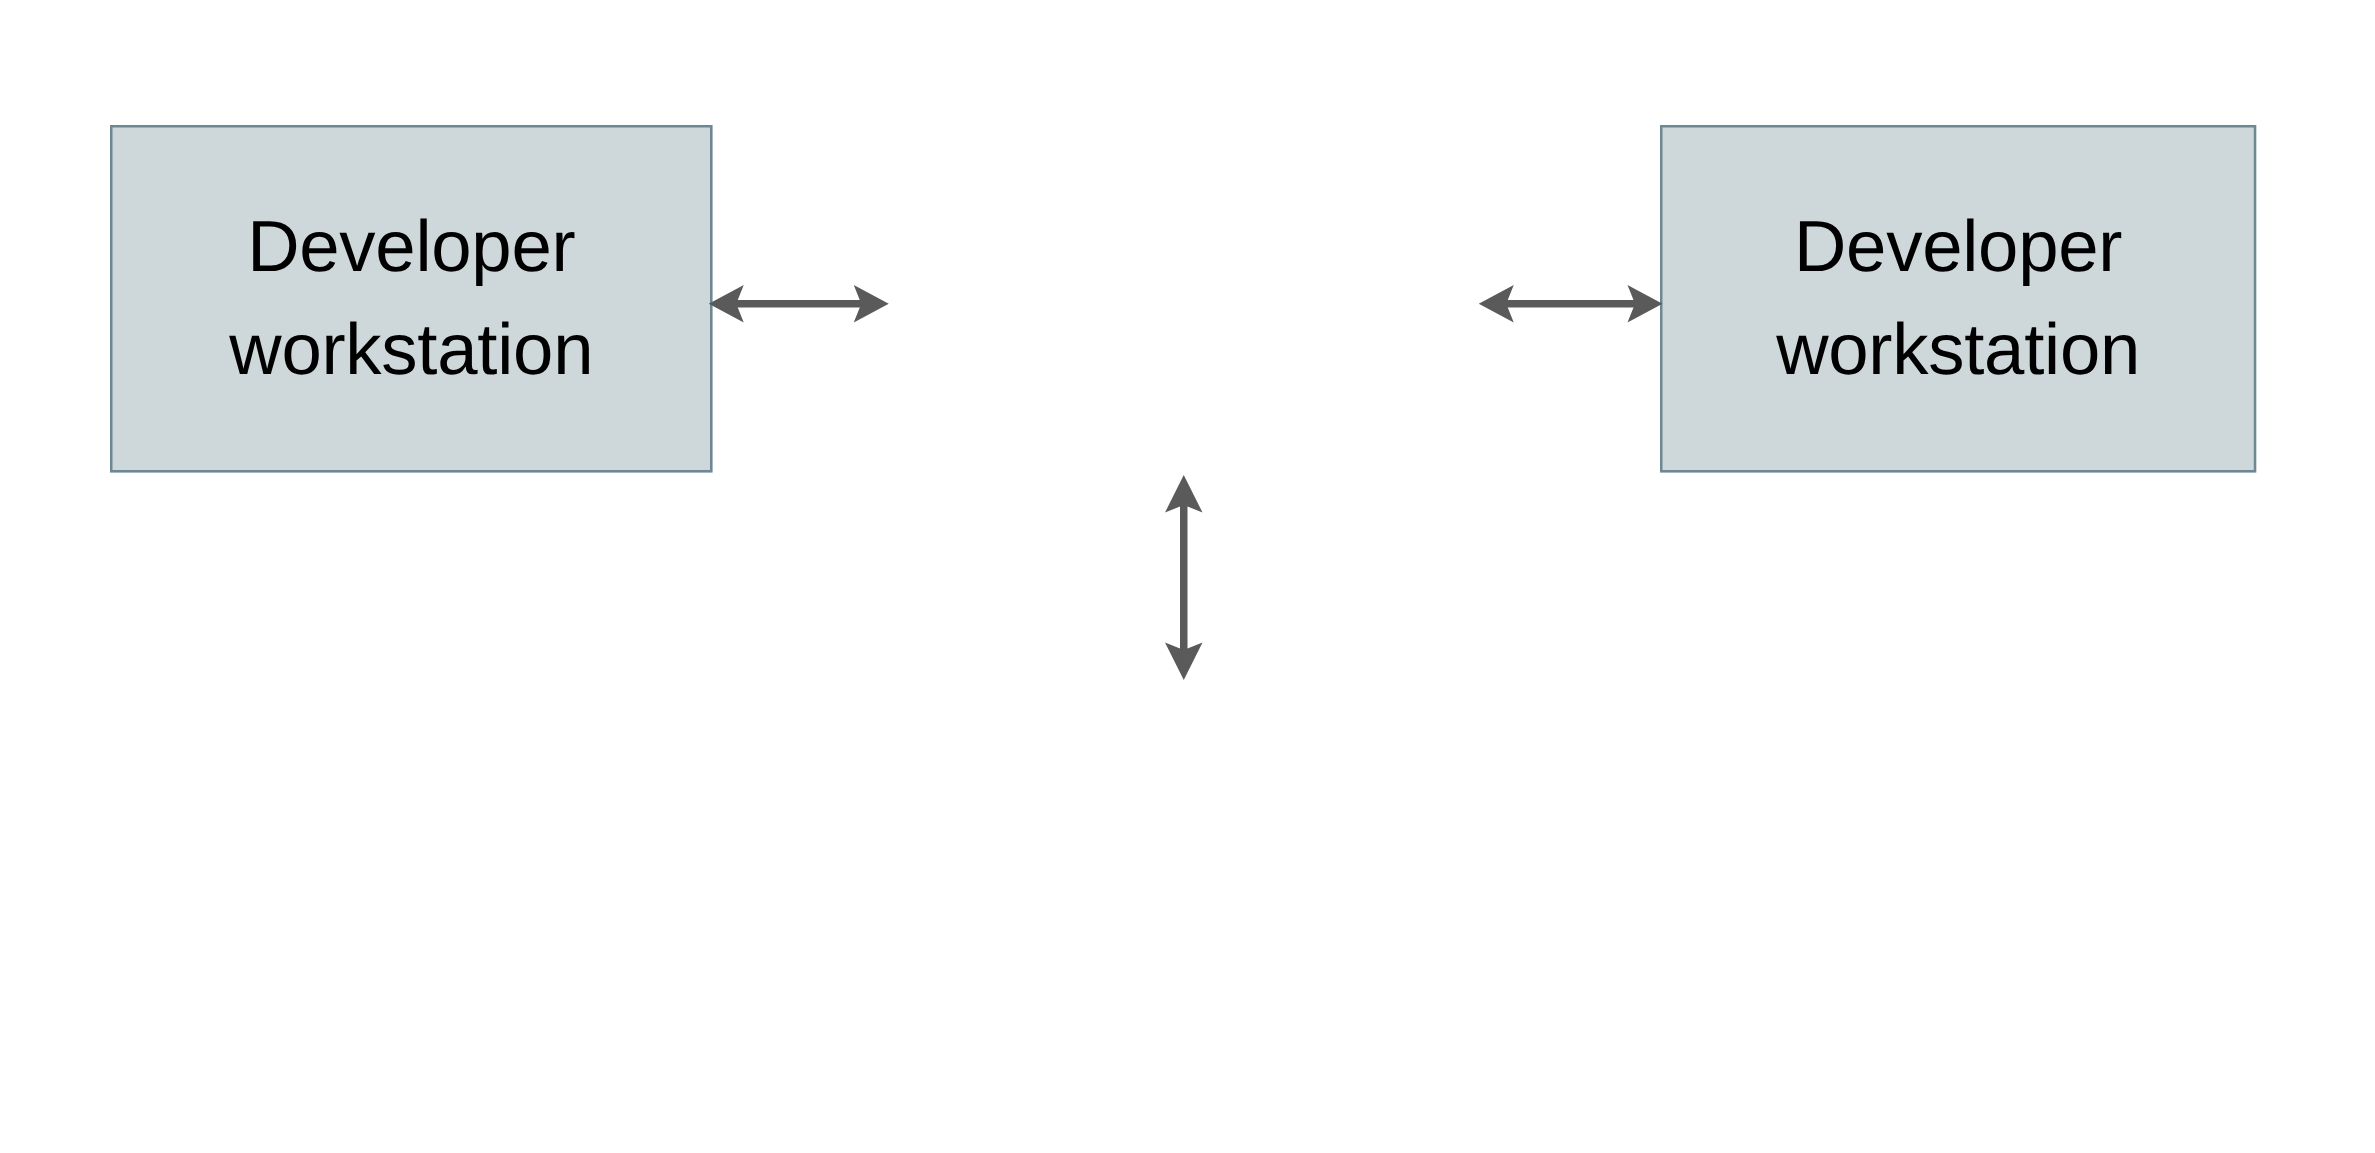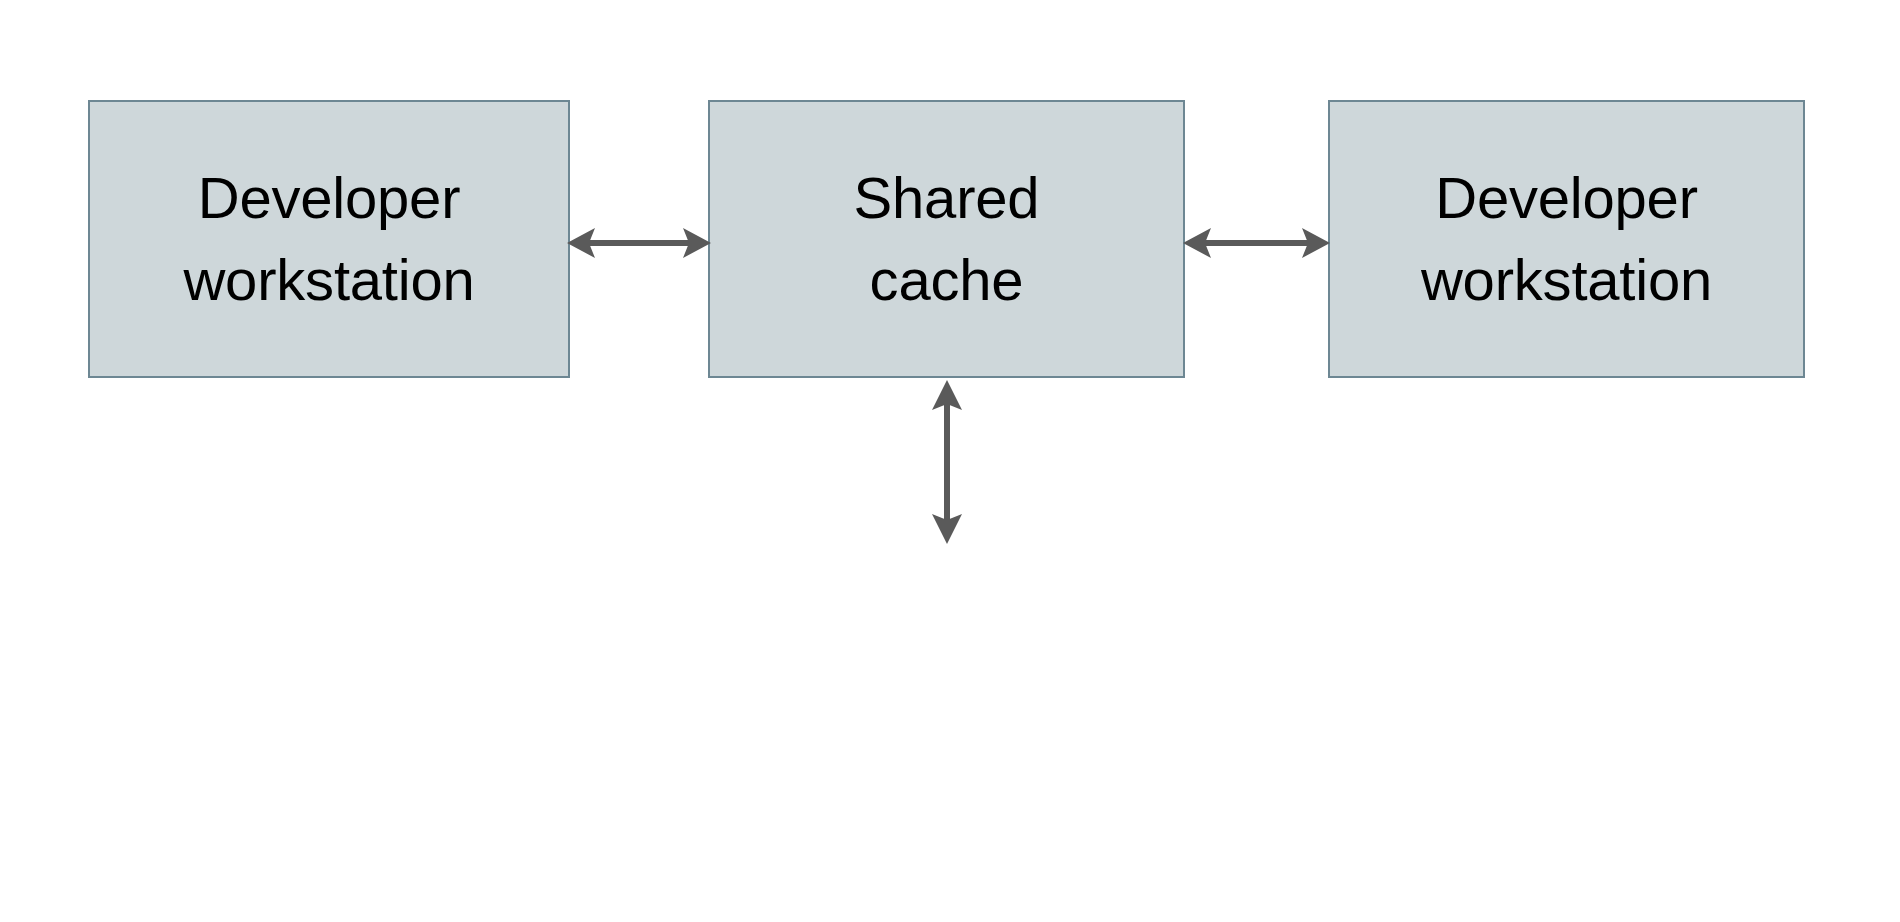--- a/index.html
+++ b/index.html
@@ -54,24 +54,20 @@
 </head>
 <body>
 
 <div id="canvas">
 
   <div class="node" id="node-dev-left">
     <span class="node-label">Developer
 workstation</span>
   </div>
 
-  <div class="node" id="node-shared">
-    <span class="node-label">Shared
-cache</span>
-  </div>
 
   <div class="node" id="node-dev-right">
     <span class="node-label">Developer
 workstation</span>
   </div>
 
 
   <svg class="connector" id="conn-left" viewBox="0 0 148 62" width="148" height="62">
     <g fill="#5a5a5a" stroke="none">
       <rect x="22" y="28" width="104" height="6"></rect>

